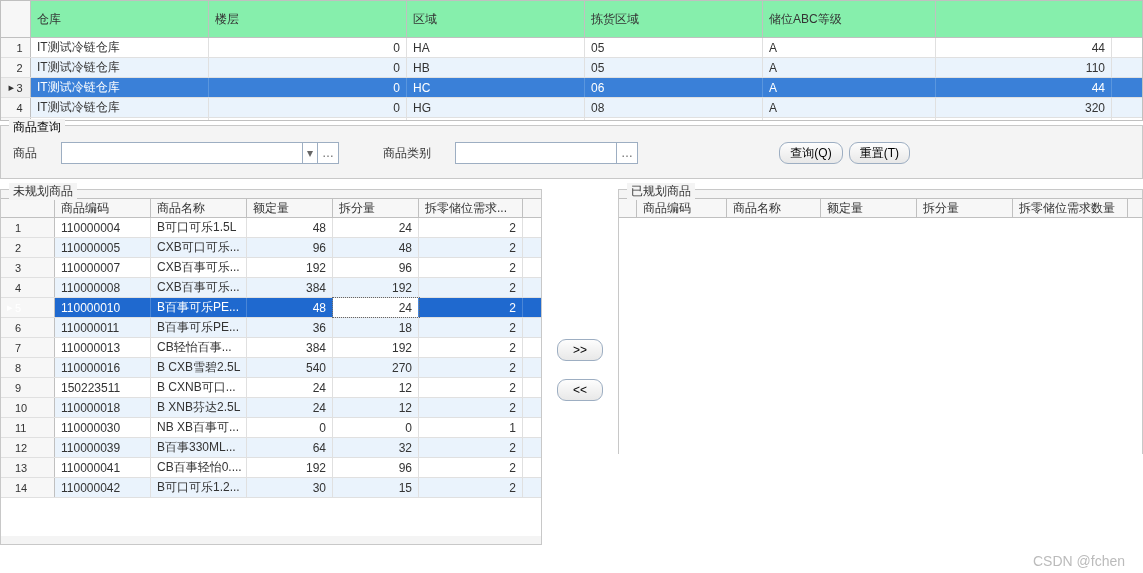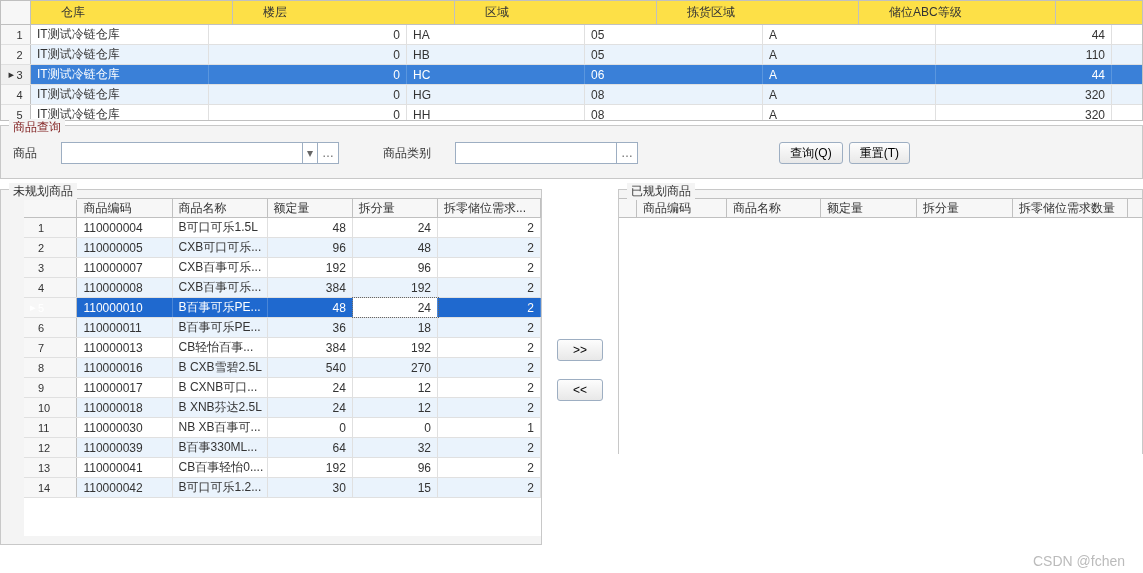--- a/index.html
+++ b/index.html
@@ -1,20 +1,20 @@
 <!DOCTYPE html>
 <html><head>
 <meta charset="utf-8">
 <style>
   * { box-sizing: border-box; margin: 0; padding: 0; font-family: "Microsoft YaHei", Arial, sans-serif; }
   body { width: 1143px; height: 573px; font-size: 12px; color: #333; background: #fff; position: relative; }
 
   
   .top-grid { border: 1px solid #c0c0c0; height: 121px; display: flex; flex-direction: column; }
-  .tg-header { display: flex; background: #fde047; border-bottom: 1px solid #c0c0c0; height: 24px; gap: 24px; }
+  .tg-header { display: flex; background: #86efac; border-bottom: 1px solid #c0c0c0; height: 37px; }
   .tg-header .th { border-right: 1px solid #c0c0c0; padding: 2px 6px; color: #333; display: flex; align-items: center; }
   .tg-body { flex: 1; overflow-y: auto; overflow-x: hidden; }
   .tg-body::-webkit-scrollbar { width: 16px; }
   .tg-body::-webkit-scrollbar-track { background: #f0f0f0; }
   .tg-body::-webkit-scrollbar-thumb { background: #c0c0c0; border: 1px solid #a0a0a0; }
   .tg-body::-webkit-scrollbar-button { height: 16px; background: #e8e8e8; border: 1px solid #a0a0a0; display: block; }
   .tg-row { display: flex; height: 20px; border-bottom: 1px solid #e0e0e0; align-items: stretch; }
   .tg-row.alt { background: #eaf3fc; }
   .tg-row.selected { background: #3a80d8; color: #fff; }
   .tg-row.selected .cell { color: #fff; border-right-color: #5a96de; }
@@ -27,35 +27,35 @@
 
   .c-warehouse { width: 178px; }
   .c-floor     { width: 198px; }
   .c-area      { width: 178px; }
   .c-pickarea  { width: 178px; }
   .c-grade     { width: 173px; }
   .c-qty       { width: 176px; }
 
   
   .group { border: 1px solid #c8c8c8; margin-top: 4px; padding: 10px 12px 14px 12px; position: relative; background: #f4f4f4; }
-  .group-title { position: absolute; top: -7px; left: 8px; background: #f4f4f4; padding: 0 4px; font-size: 12px; color:#7f1d1d; }
+  .group-title { position: absolute; top: -7px; left: 8px; background: #f4f4f4; padding: 0 4px; font-size: 12px; color:#000000; }
   .query-row { display: flex; align-items: center; gap: 24px; margin-top: 6px; }
   .label { font-size: 12px; }
   .combo { display:inline-flex; align-items:center; height:22px; border:1px solid #9daec2; background:#fff; }
   .combo input { border:none; outline:none; height:20px; padding:0 4px; font-size:12px; }
   .combo .dots { padding:0 4px; color:#666; height:100%; display:flex; align-items:center; border-left:1px solid #9daec2; cursor:pointer; }
   .combo .dd { padding:0 4px; color:#666; height:100%; display:flex; align-items:center; border-left:1px solid #9daec2; cursor:pointer; }
-  .btn { height:22px; padding:1px 10px; border:1px solid #9daec2; border-radius:3px; background:linear-gradient(#fdfdfd,#e8e8e8); font-size:12px; cursor:pointer; }
+  .btn { height:22px; padding:1px 10px; border:1px solid #9daec2; border-radius:9px; background:linear-gradient(#fdfdfd,#e8e8e8); font-size:12px; cursor:pointer; }
   .btns { margin-left:auto; display:flex; gap:6px; margin-right:220px; }
 
   
   .bottom { display:flex; margin-top:10px; position:relative; height: 360px; }
   .panel { border: 1px solid #c8c8c8; position: relative; background:#f4f4f4; padding: 8px 0 0 0; }
   .panel-title { position: absolute; top:-7px; left:8px; background:#f4f4f4; padding:0 4px; font-size:12px; }
-  .left-panel { width: 542px; height: 356px; padding-left: 23px;}
+  .left-panel { width: 542px; height: 356px;}
   .right-panel { width: 525px; height: 265px; margin-left: 76px;}
   .mid-btns { position:absolute; left:550px; top:150px; display:flex; flex-direction:column; gap:18px; align-items:center; width:60px;}
   .mid-btns .btn { width:46px; text-align:center; padding:1px 4px; }
 
   .pg-header { display:flex; background:#f7f7f7; border-top:1px solid #c0c0c0; border-bottom:1px solid #c0c0c0; height:20px; }
   .pg-header .th { border-right:1px solid #c0c0c0; padding: 2px 6px; display:flex; align-items:center; font-size:12px; overflow:hidden; white-space:nowrap; }
   .pg-body { height: 318px; overflow-y:auto; overflow-x:hidden; background:#fff; }
   .pg-row { display:flex; height:20px; border-bottom:1px solid #e0e0e0; }
   .pg-row.alt { background:#eaf3fc; }
   .pg-row.selected { background:#1f69cf; color:#fff; }
@@ -227,21 +227,21 @@
         <div class="pg-row alt">
           <div class="rownum2"><span class="row-ind"></span>8</div>
           <div class="cell col-code">110000016</div>
           <div class="cell col-name">B CXB雪碧2.5L</div>
           <div class="cell col-q1 rt">540</div>
           <div class="cell col-q2 rt">270</div>
           <div class="cell col-q3 rt">2</div>
         </div>
         <div class="pg-row">
           <div class="rownum2"><span class="row-ind"></span>9</div>
-          <div class="cell col-code">110000017</div>
+          <div class="cell col-code">150223511</div>
           <div class="cell col-name">B CXNB可口...</div>
           <div class="cell col-q1 rt">24</div>
           <div class="cell col-q2 rt">12</div>
           <div class="cell col-q3 rt">2</div>
         </div>
         <div class="pg-row alt">
           <div class="rownum2"><span class="row-ind"></span>10</div>
           <div class="cell col-code">110000018</div>
           <div class="cell col-name">B XNB芬达2.5L</div>
           <div class="cell col-q1 rt">24</div>

